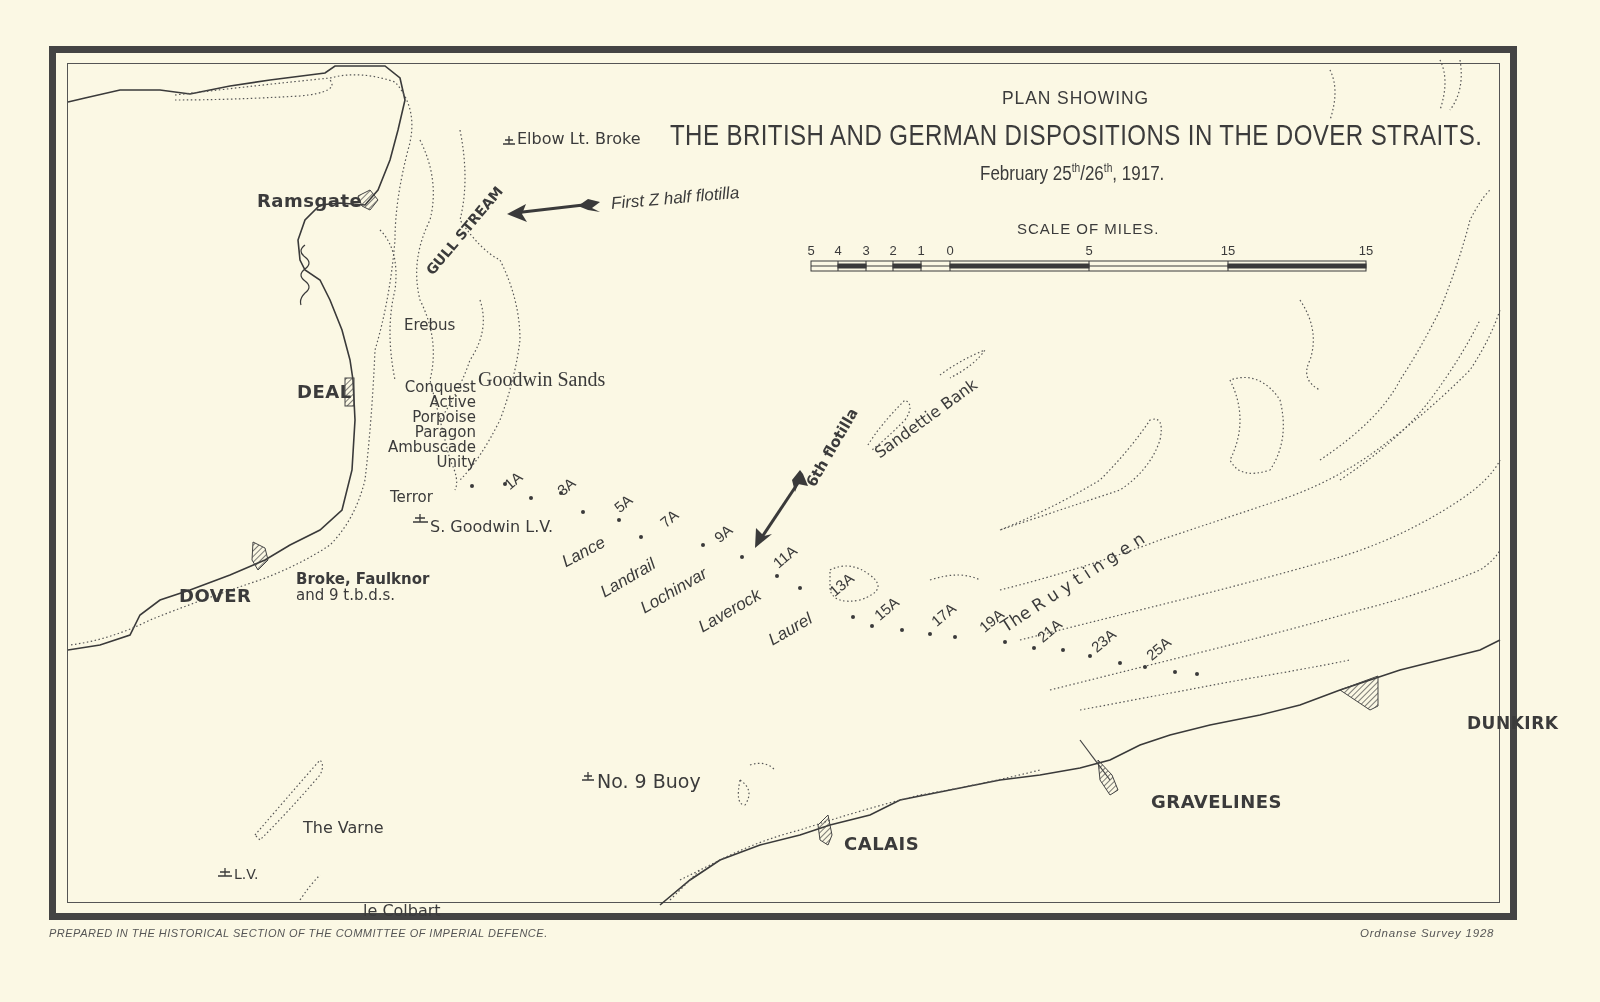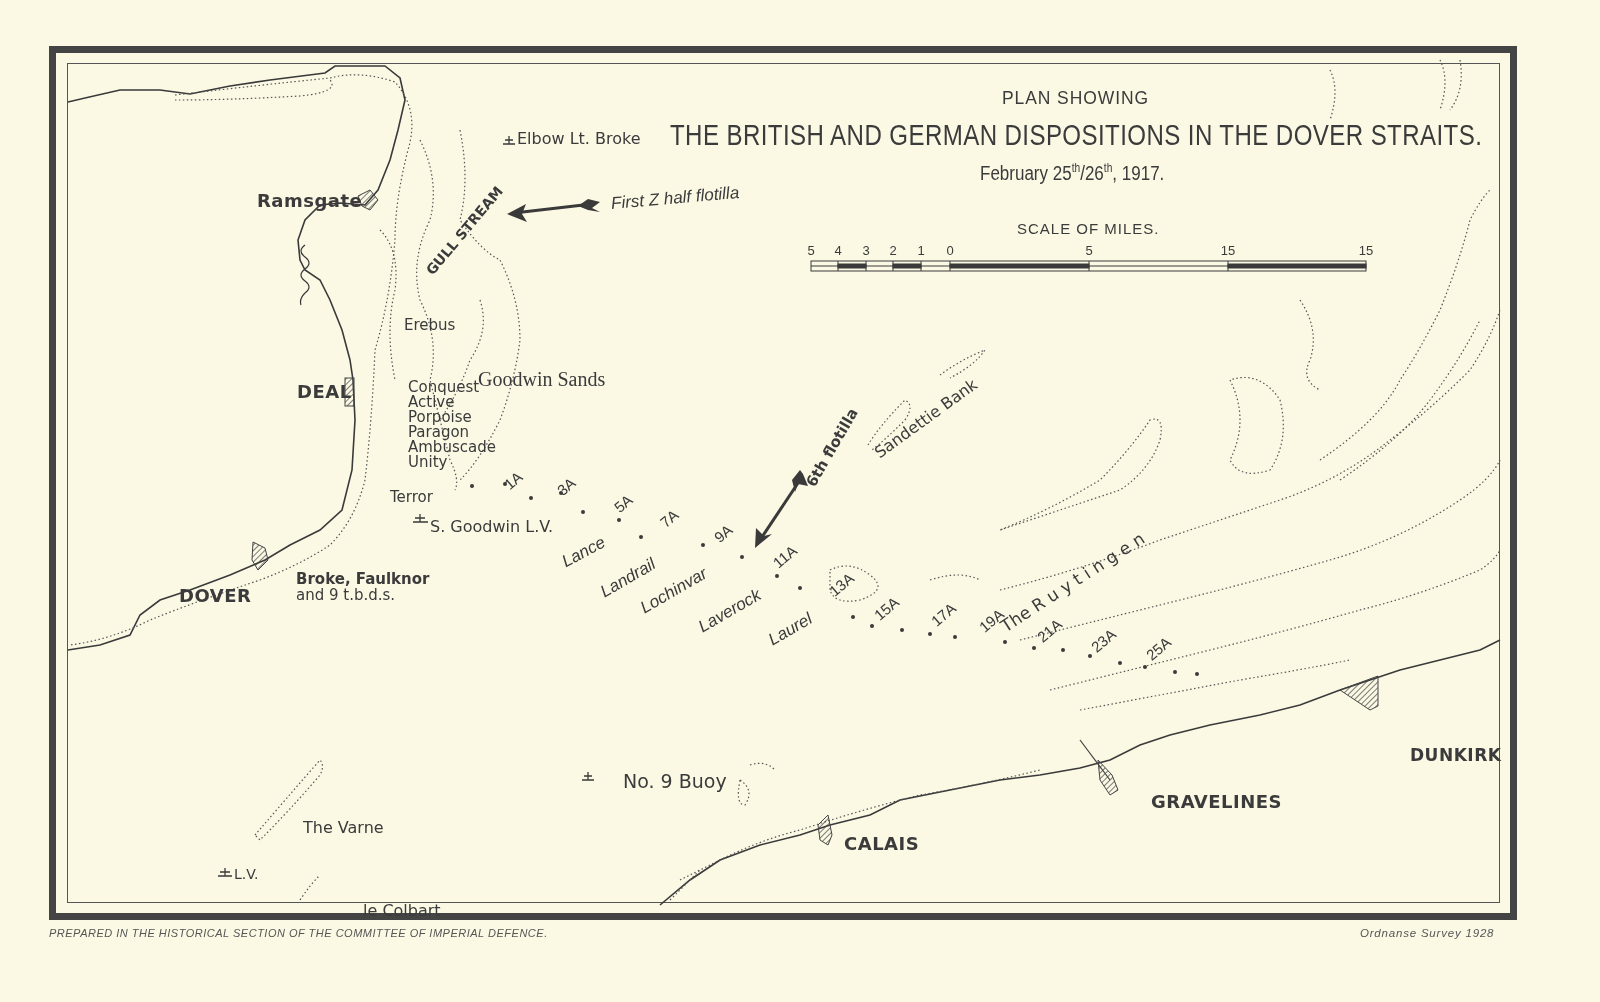--- a/index.html
+++ b/index.html
@@ -173,37 +173,37 @@
 <div class="lbl scale-tick" style="left:950px">0</div>
 <div class="lbl scale-tick" style="left:1089px">5</div>
 <div class="lbl scale-tick" style="left:1228px">15</div>
 <div class="lbl scale-tick" style="left:1366px">15</div>
 
 <div class="lbl town" style="left:257px; top:190px; font-weight:bold; font-size:18px;">Ramsgate</div>
 <div class="lbl town" style="left:297px; top:381px;">DEAL</div>
 <div class="lbl town" style="left:179px; top:553px;margin-top:32px;">DOVER</div>
 <div class="lbl town" style="left:844px; top:833px;">CALAIS</div>
 <div class="lbl town" style="left:1151px; top:791px;">GRAVELINES</div>
-<div class="lbl town" style="left:1410px; top:713px; font-size:17px;margin-top:32px;">DUNKIRK</div>
+<div class="lbl town" style="left:1467px; top:713px; font-size:17px;">DUNKIRK</div>
 
 <div class="lbl place" style="left:517px; top:129px;">Elbow Lt. Broke</div>
 <div class="lbl place" style="left:435px; top:262px; font-weight:bold; font-size:14px; transform:rotate(-50deg); transform-origin:left bottom;">GULL STREAM</div>
 <div class="lbl place" style="left:478px; top:368px; font-size:20px;font-family:Liberation Serif, serif;">Goodwin Sands</div>
 <div class="lbl place" style="left:430px; top:517px; font-size:16px;">S. Goodwin L.V.</div>
 <div class="lbl place" style="left:882px; top:443px; font-size:16px; transform:rotate(-36deg); transform-origin:left bottom;">Sandettie Bank</div>
 <div class="lbl place" style="left:1008px; top:616px; font-size:17px; transform:rotate(-33deg); transform-origin:left bottom;">The   R u y t i n g e n</div>
-<div class="lbl place" style="left:623px; top:770px; font-size:19px;">No. 9 Buoy</div>
+<div class="lbl place" style="left:597px; top:770px; font-size:19px;">No. 9 Buoy</div>
 <div class="lbl place" style="left:303px; top:818px; font-size:16px;">The Varne</div>
 <div class="lbl place" style="left:234px; top:866px; font-size:14px;">L.V.</div>
 <div class="lbl place" style="left:327px; top:901px; font-size:16px;margin-left:36px;">le Colbart</div>
 
 <div class="lbl shipital" style="left:612px; top:194px; transform:rotate(-5deg); transform-origin:left bottom;">First Z half flotilla</div>
 <div class="lbl place" style="left:818px; top:472px; font-size:15px; transform:rotate(-60deg); transform-origin:left bottom; font-weight:bold;">6th flotilla</div>
 <div class="lbl ship" style="left:404px; top:318px;">Erebus</div>
-<div class="lbl ship" style="left:408px; top:380px;">
+<div class="lbl ship" style="left:388px; top:380px;text-align:right;">
   <div>Conquest</div>
   <div>Active</div>
   <div>Porpoise</div>
   <div>Paragon</div>
   <div>Ambuscade</div>
   <div>Unity</div>
 </div>
 <div class="lbl ship" style="left:390px; top:490px;">Terror</div>
 <div class="lbl ship" style="left:296px; top:572px;font-weight:bold;">Broke, Faulknor</div>
 <div class="lbl ship" style="left:296px; top:588px;">and 9 t.b.d.s.</div>

